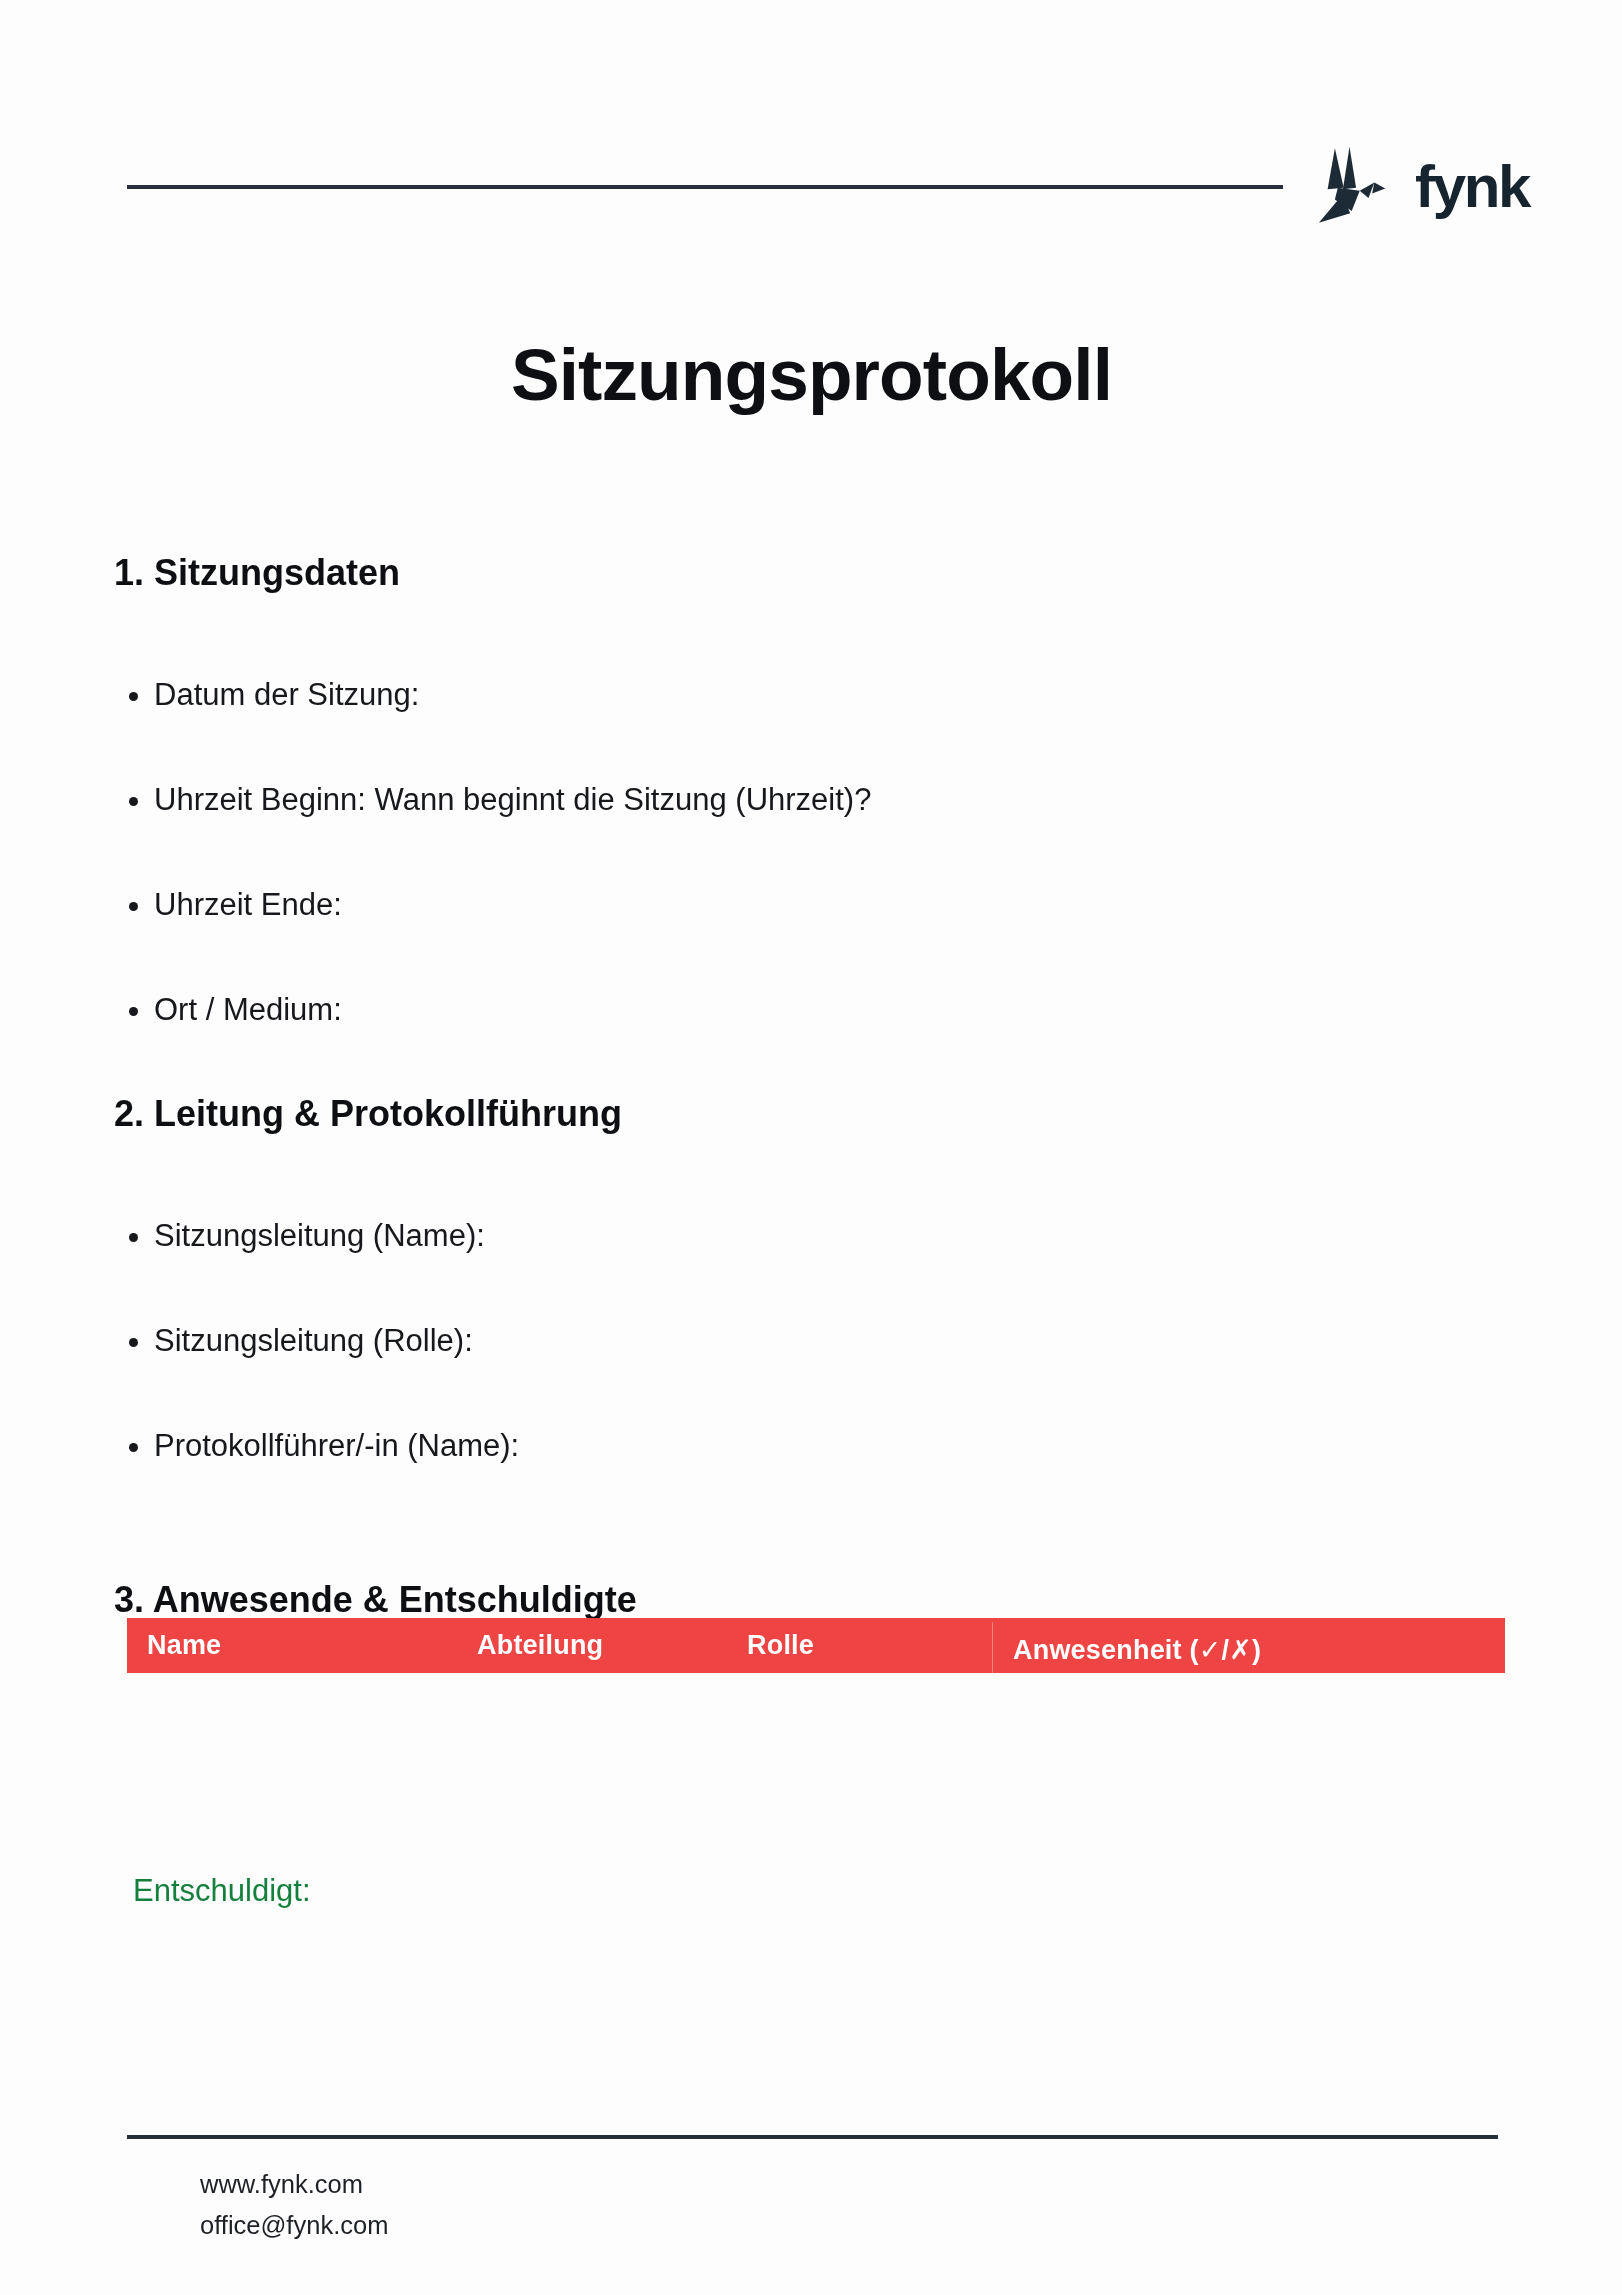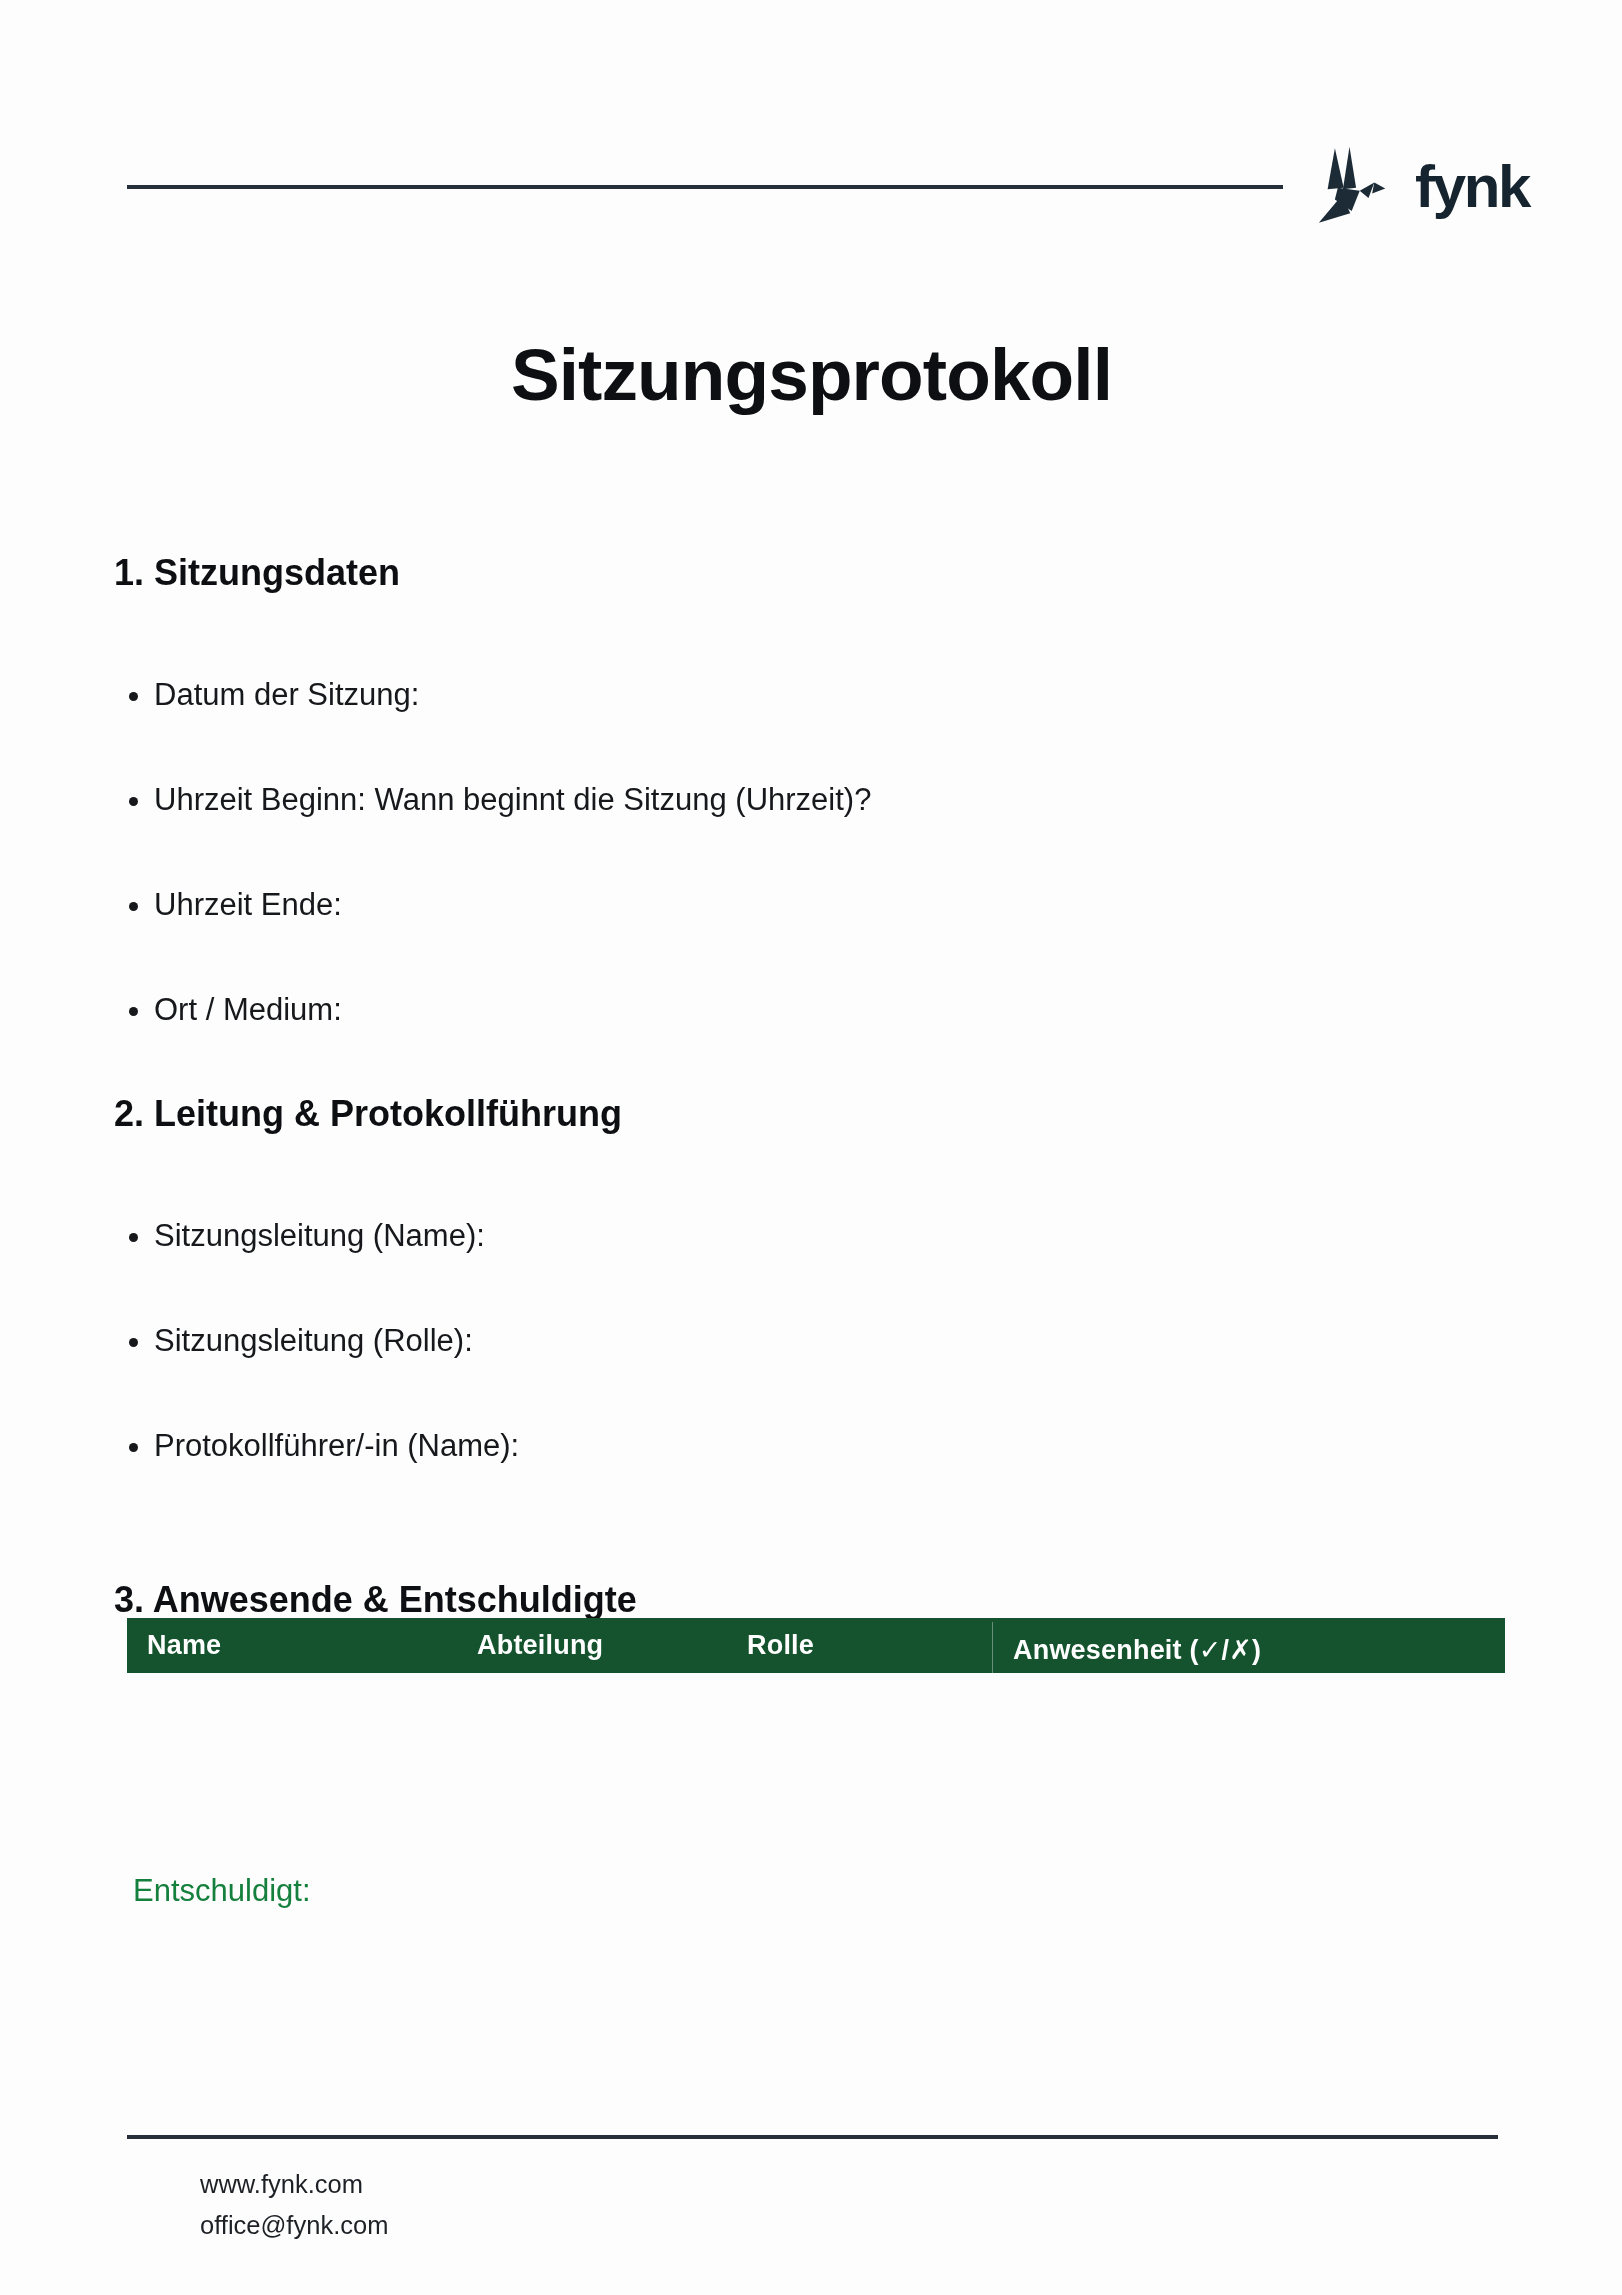--- a/index.html
+++ b/index.html
@@ -52,21 +52,21 @@
   .list2{top:1217px;}
   ul.blist li{
     height:105px;
     font-size:31px;line-height:38px;color:#16181b;
   }
   
   .att-table{
     position:absolute;left:127px;top:1618px;
     width:1378px;height:55px;
     display:grid;grid-template-columns:330px 270px 265px 501px;
-    background:#14532d;align-items:center;
+    background:#ef4444;align-items:center;
   }
   .att-table .th{
     padding-left:20px;color:#ffffff;
     font-size:27px;font-weight:700;letter-spacing:0.2px;
     white-space:nowrap;overflow:hidden;
   }
   .att-table .th.last{border-left:0.9px solid rgba(255,255,255,.35);height:100%;display:flex;align-items:center;margin-top:8px;}
   
   .excused{
     position:absolute;left:133px;top:1872px;

